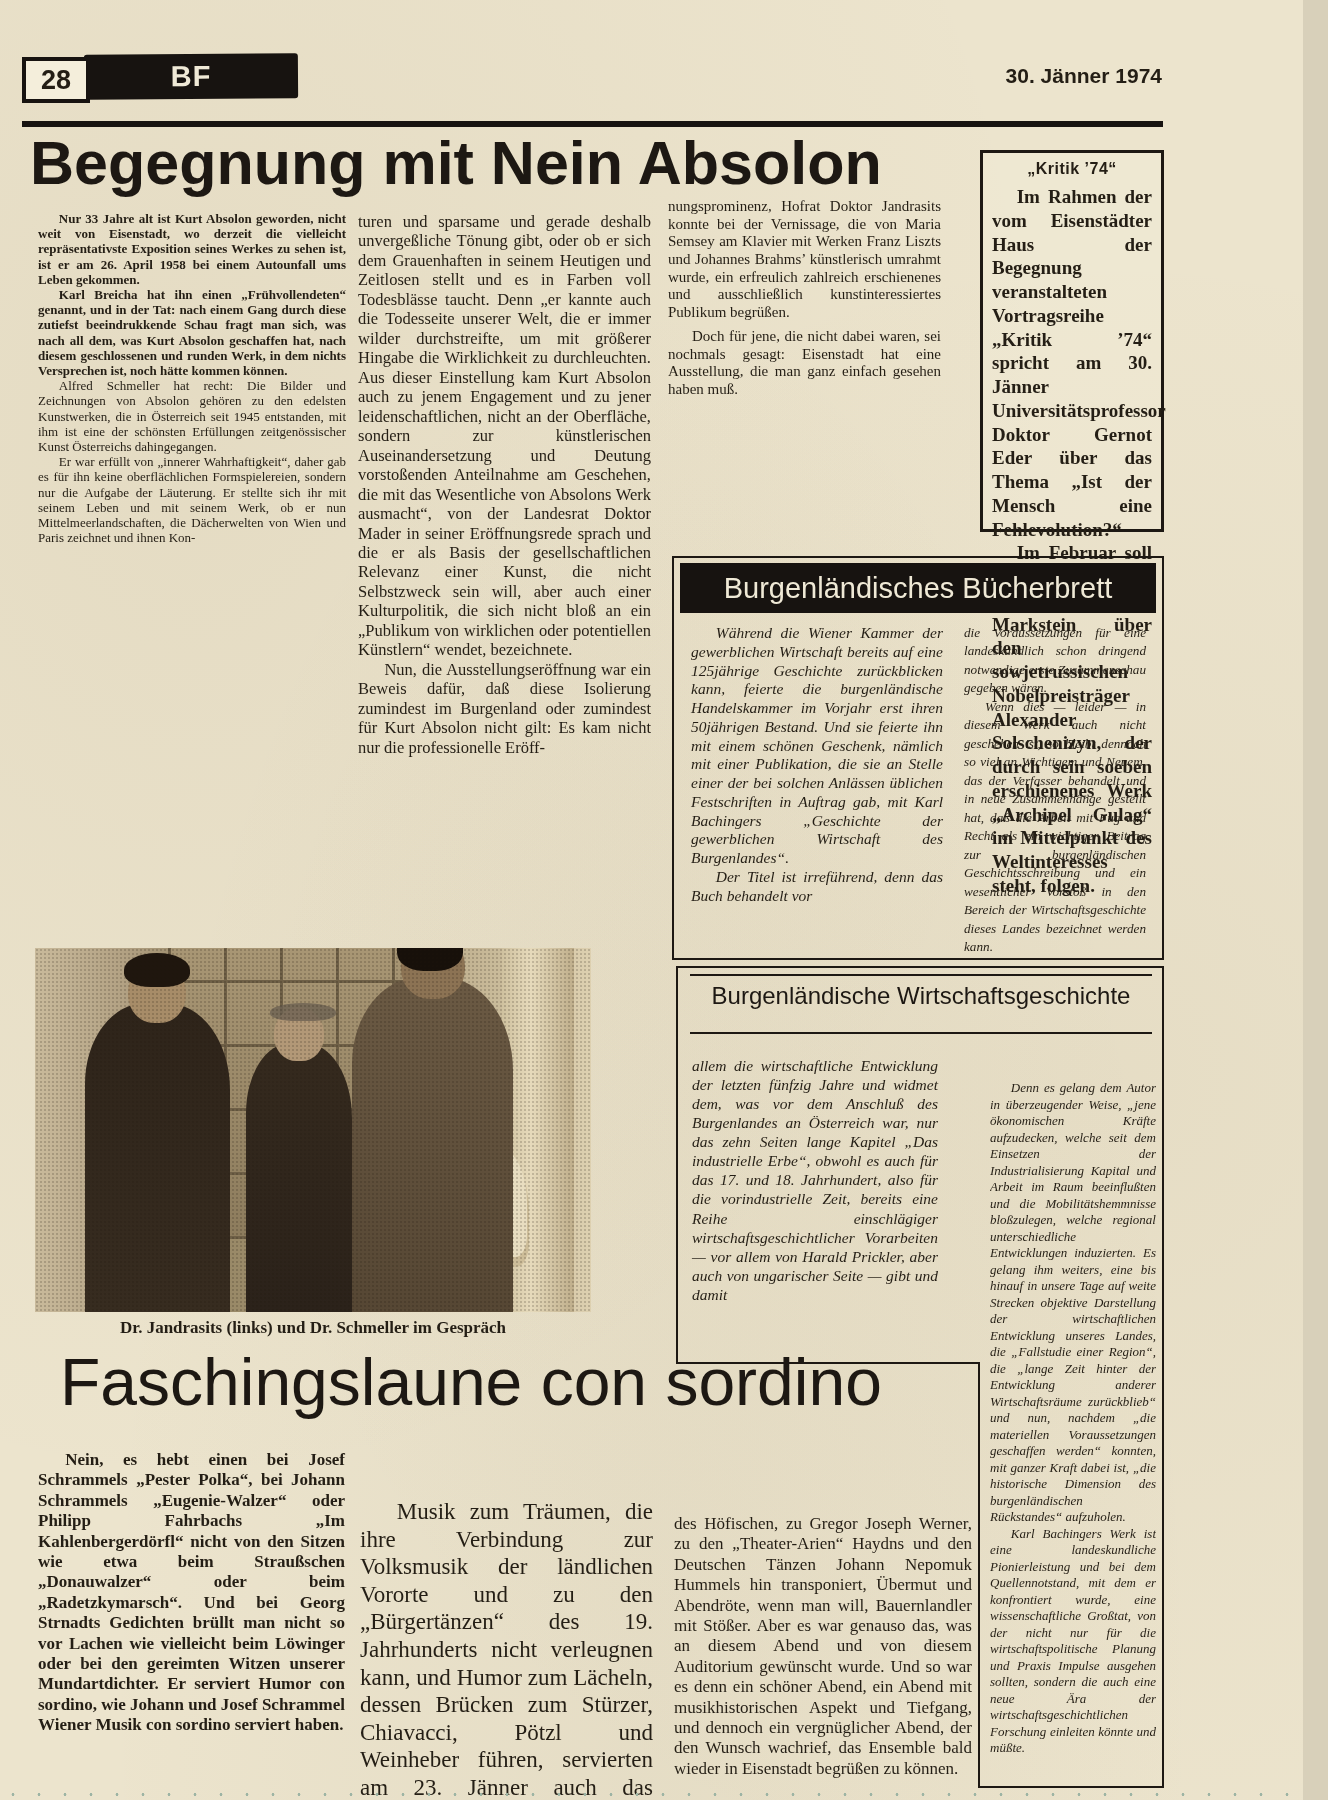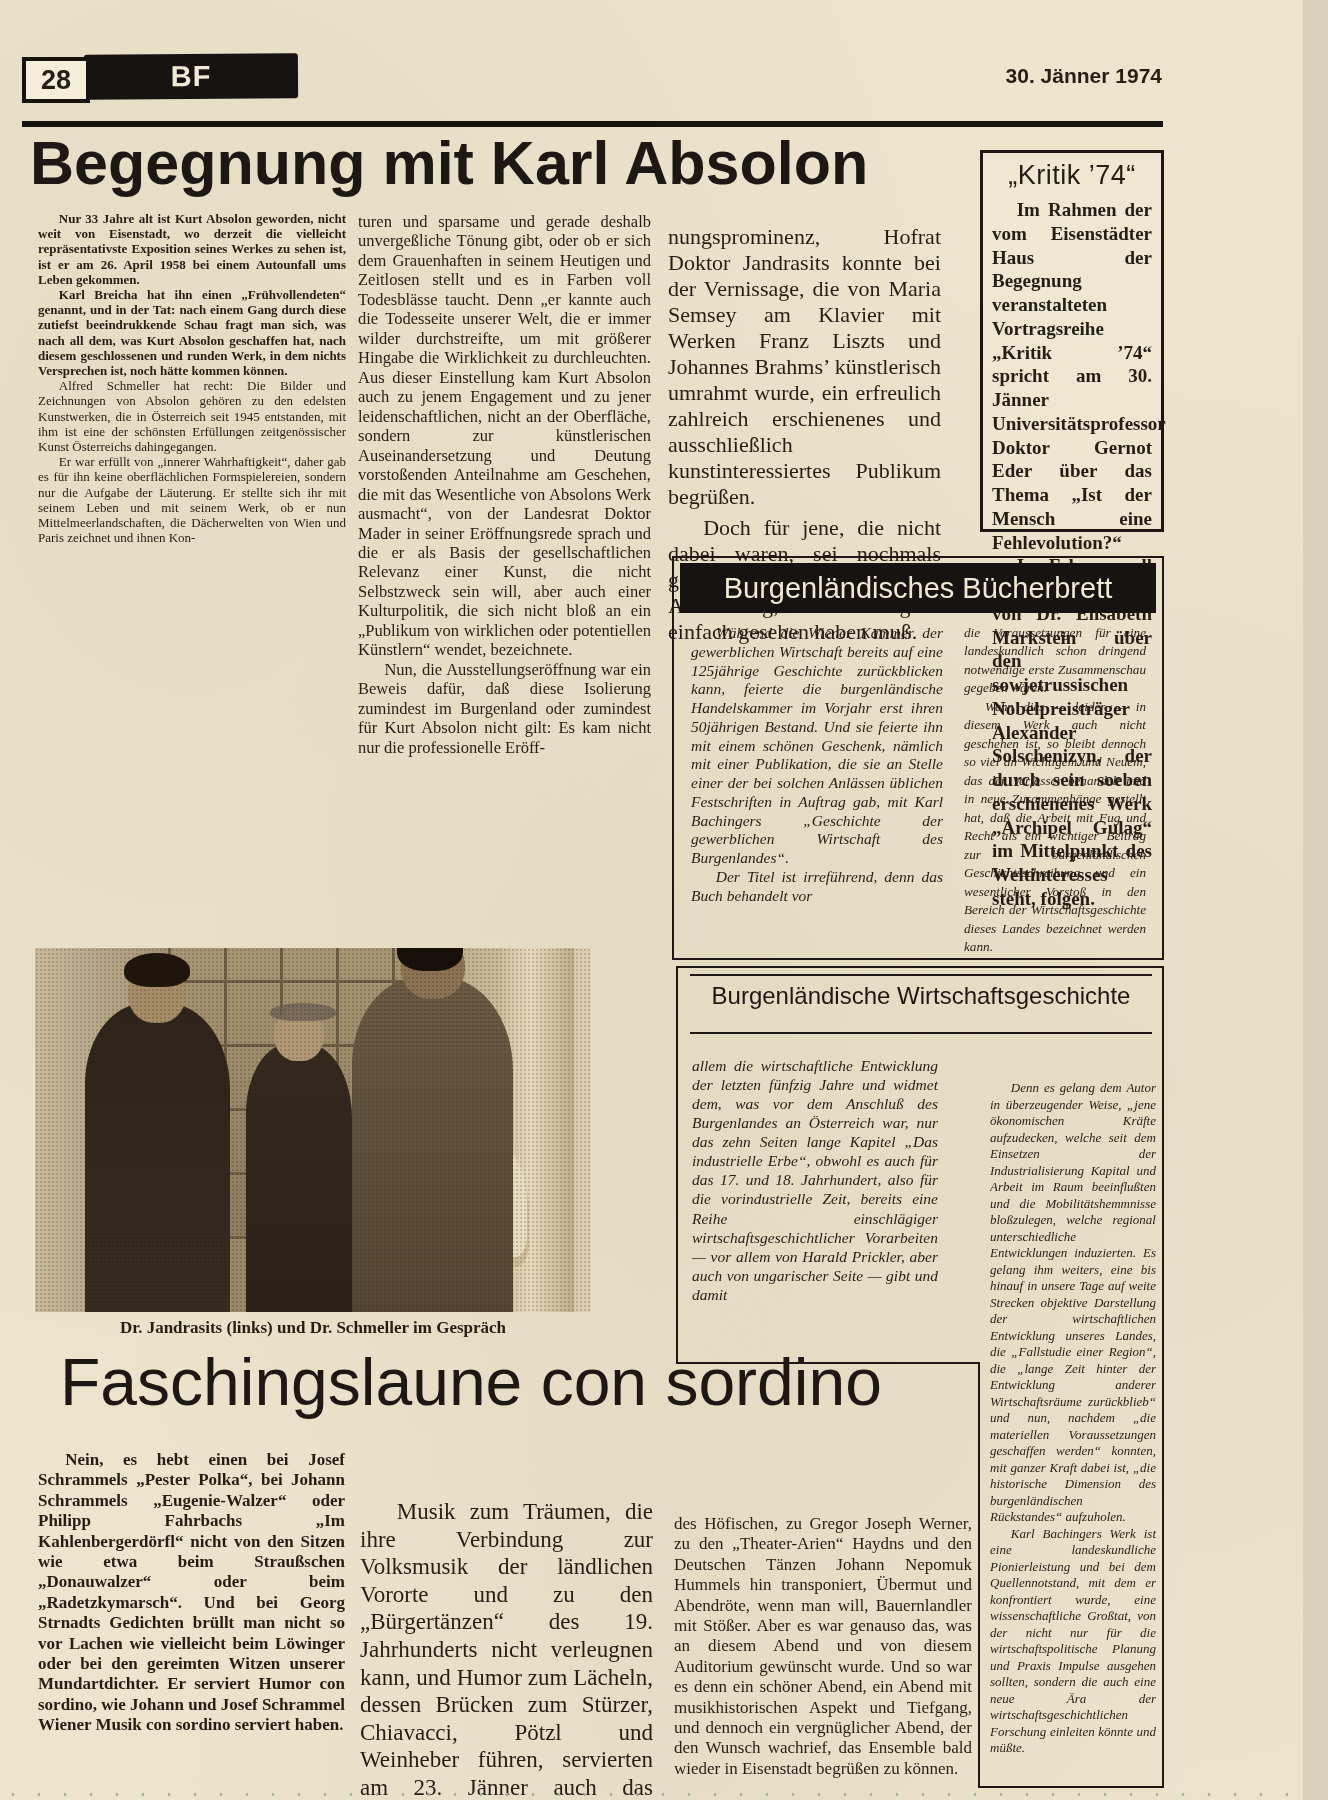--- a/index.html
+++ b/index.html
@@ -26,26 +26,26 @@
     font-weight:700;font-size:61px;letter-spacing:0;white-space:nowrap;color:#1d1813;}
   .hl2{left:60px;top:1344px;width:915px;margin:0;font-family:"Liberation Sans",sans-serif;
     font-weight:500;font-size:66px;white-space:nowrap;color:#1d1813;}
   
   .col p{margin:0;text-align:justify;text-indent:1.6em;}
   .col p.ni{text-indent:0;}
   .col p.gap{margin-top:6px;}
   .a1c1{left:38px;top:211px;width:308px;font-size:13px;line-height:1.17;font-weight:bold;}
   .a1c1 p:nth-child(n+3){font-weight:normal;}
   .a1c2{left:358px;top:212px;width:293px;font-size:16.5px;line-height:1.18;}
-  .a1c3{left:668px;top:224px;width:273px;font-size:22px;line-height:1.18;}
+  .a1c3{left:668px;top:198px;width:273px;font-size:15px;line-height:1.18;}
   
   .kritik{left:980px;top:150px;width:184px;height:382px;border:3px solid #1d1813;
     box-sizing:border-box;padding:5px 9px;background:rgba(255,252,240,.15);}
-  .kritik h2{margin:2px 0 7px;font-family:"Liberation Sans",sans-serif;font-weight:400;
-    font-size:27px;text-align:center;letter-spacing:.5px;}
+  .kritik h2{margin:2px 0 7px;font-family:"Liberation Sans",sans-serif;font-weight:700;
+    font-size:16px;text-align:center;letter-spacing:.5px;}
   .kritik .kp p{margin:0;font-size:19px;font-weight:bold;line-height:1.25;
     text-align:justify;text-indent:1.3em;}
   
   .bb{left:672px;top:556px;width:492px;height:404px;border:2px solid #1d1813;box-sizing:border-box;}
   .bb-bar{position:absolute;left:6px;top:5px;right:6px;height:50px;background:#171310;
     display:flex;align-items:center;justify-content:center;}
   .bb-bar span{color:#efe9d6;font-family:"Liberation Sans",sans-serif;font-size:29px;font-weight:500;}
   .bb-left{position:absolute;left:17px;top:66px;width:252px;font-style:italic;
     font-size:15.5px;line-height:1.21;}
   .bb-right{position:absolute;left:290px;top:66px;width:182px;font-style:italic;
@@ -97,21 +97,21 @@
 
 <div class="page">
 
   <div class="abs pageno">28</div>
   <div class="abs bf">
     <span>BF</span>
   </div>
   <div class="abs date">30. Jänner 1974</div>
   <div class="abs top-rule"></div>
 
-  <h1 class="abs hl1">Begegnung mit Karl Absolon</h1>
+  <h1 class="abs hl1">Begegnung mit Nein Absolon</h1>
   <div class="abs col a1c1">
       <p>Nur 33 Jahre alt ist Kurt Absolon geworden, nicht weit von Eisenstadt, wo derzeit die vielleicht repräsentativste Exposition seines Werkes zu sehen ist, ist er am 26. April 1958 bei einem Autounfall ums Leben gekommen.</p>
       <p>Karl Breicha hat ihn einen „Frühvollendeten“ genannt, und in der Tat: nach einem Gang durch diese zutiefst beeindrukkende Schau fragt man sich, was nach all dem, was Kurt Absolon geschaffen hat, nach diesem geschlossenen und runden Werk, in dem nichts Versprechen ist, noch hätte kommen können.</p>
       <p>Alfred Schmeller hat recht: Die Bilder und Zeichnungen von Absolon gehören zu den edelsten Kunstwerken, die in Österreich seit 1945 entstanden, mit ihm ist eine der schönsten Erfüllungen zeitgenössischer Kunst Österreichs dahingegangen.</p>
       <p>Er war erfüllt von „innerer Wahrhaftigkeit“, daher gab es für ihn keine oberflächlichen Formspielereien, sondern nur die Aufgabe der Läuterung. Er stellte sich ihr mit seinem Leben und mit seinem Werk, ob er nun Mittelmeerlandschaften, die Dächerwelten von Wien und Paris zeichnet und ihnen Kon-</p>
     </div>
   <div class="abs col a1c2">
       <p class="ni">turen und sparsame und gerade deshalb unvergeßliche Tönung gibt, oder ob er sich dem Grauenhaften in seinem Heutigen und Zeitlosen stellt und es in Farben voll Todesblässe taucht. Denn „er kannte auch die Todesseite unserer Welt, die er immer wilder durchstreifte, um mit größerer Hingabe die Wirklichkeit zu durchleuchten. Aus dieser Einstellung kam Kurt Absolon auch zu jenem Engagement und zu jener leidenschaftlichen, nicht an der Oberfläche, sondern zur künstlerischen Auseinandersetzung und Deutung vorstoßenden Anteilnahme am Geschehen, die mit das Wesentliche von Absolons Werk ausmacht“, von der Landesrat Doktor Mader in seiner Eröffnungsrede sprach und die er als Basis der gesellschaftlichen Relevanz einer Kunst, die nicht Selbstzweck sein will, aber auch einer Kulturpolitik, die sich nicht bloß an ein „Publikum von wirklichen oder potentiellen Künstlern“ wendet, bezeichnete.</p>
       <p>Nun, die Ausstellungseröffnung war ein Beweis dafür, daß diese Isolierung zumindest im Burgenland oder zumindest für Kurt Absolon nicht gilt: Es kam nicht nur die professionelle Eröff-</p>
     </div>

